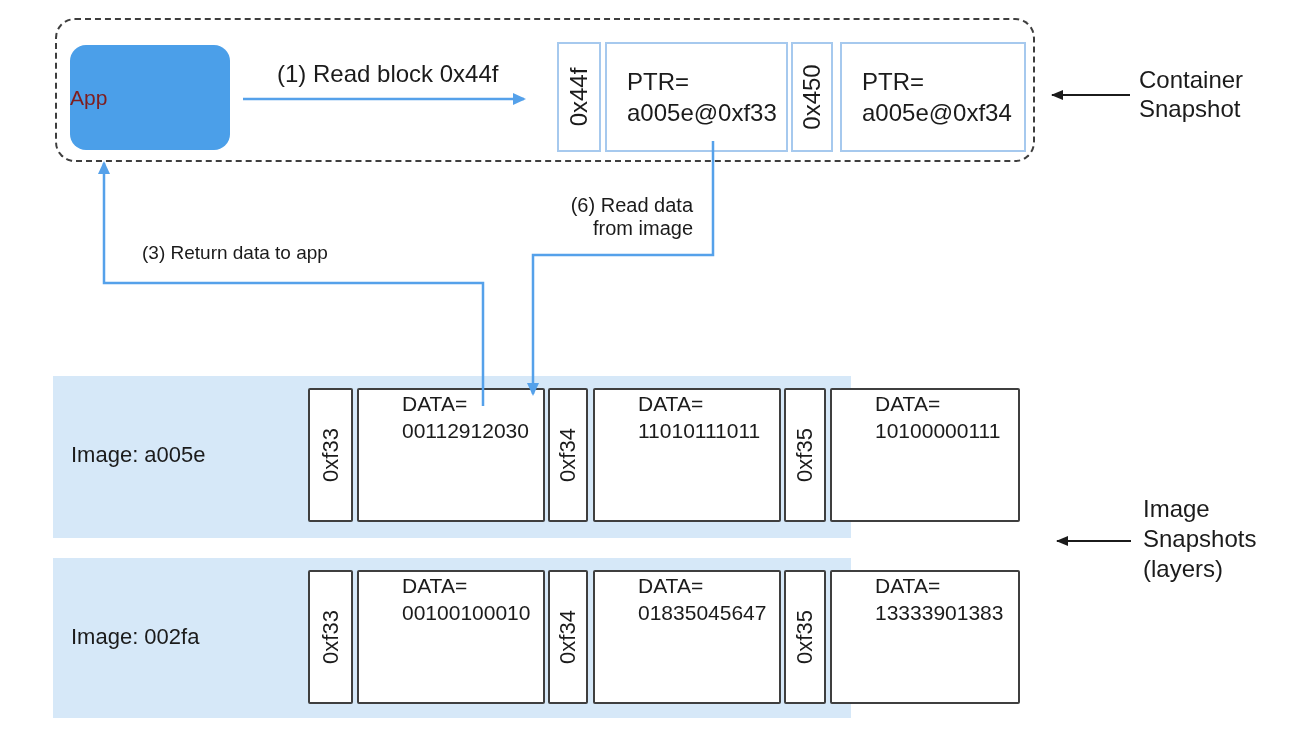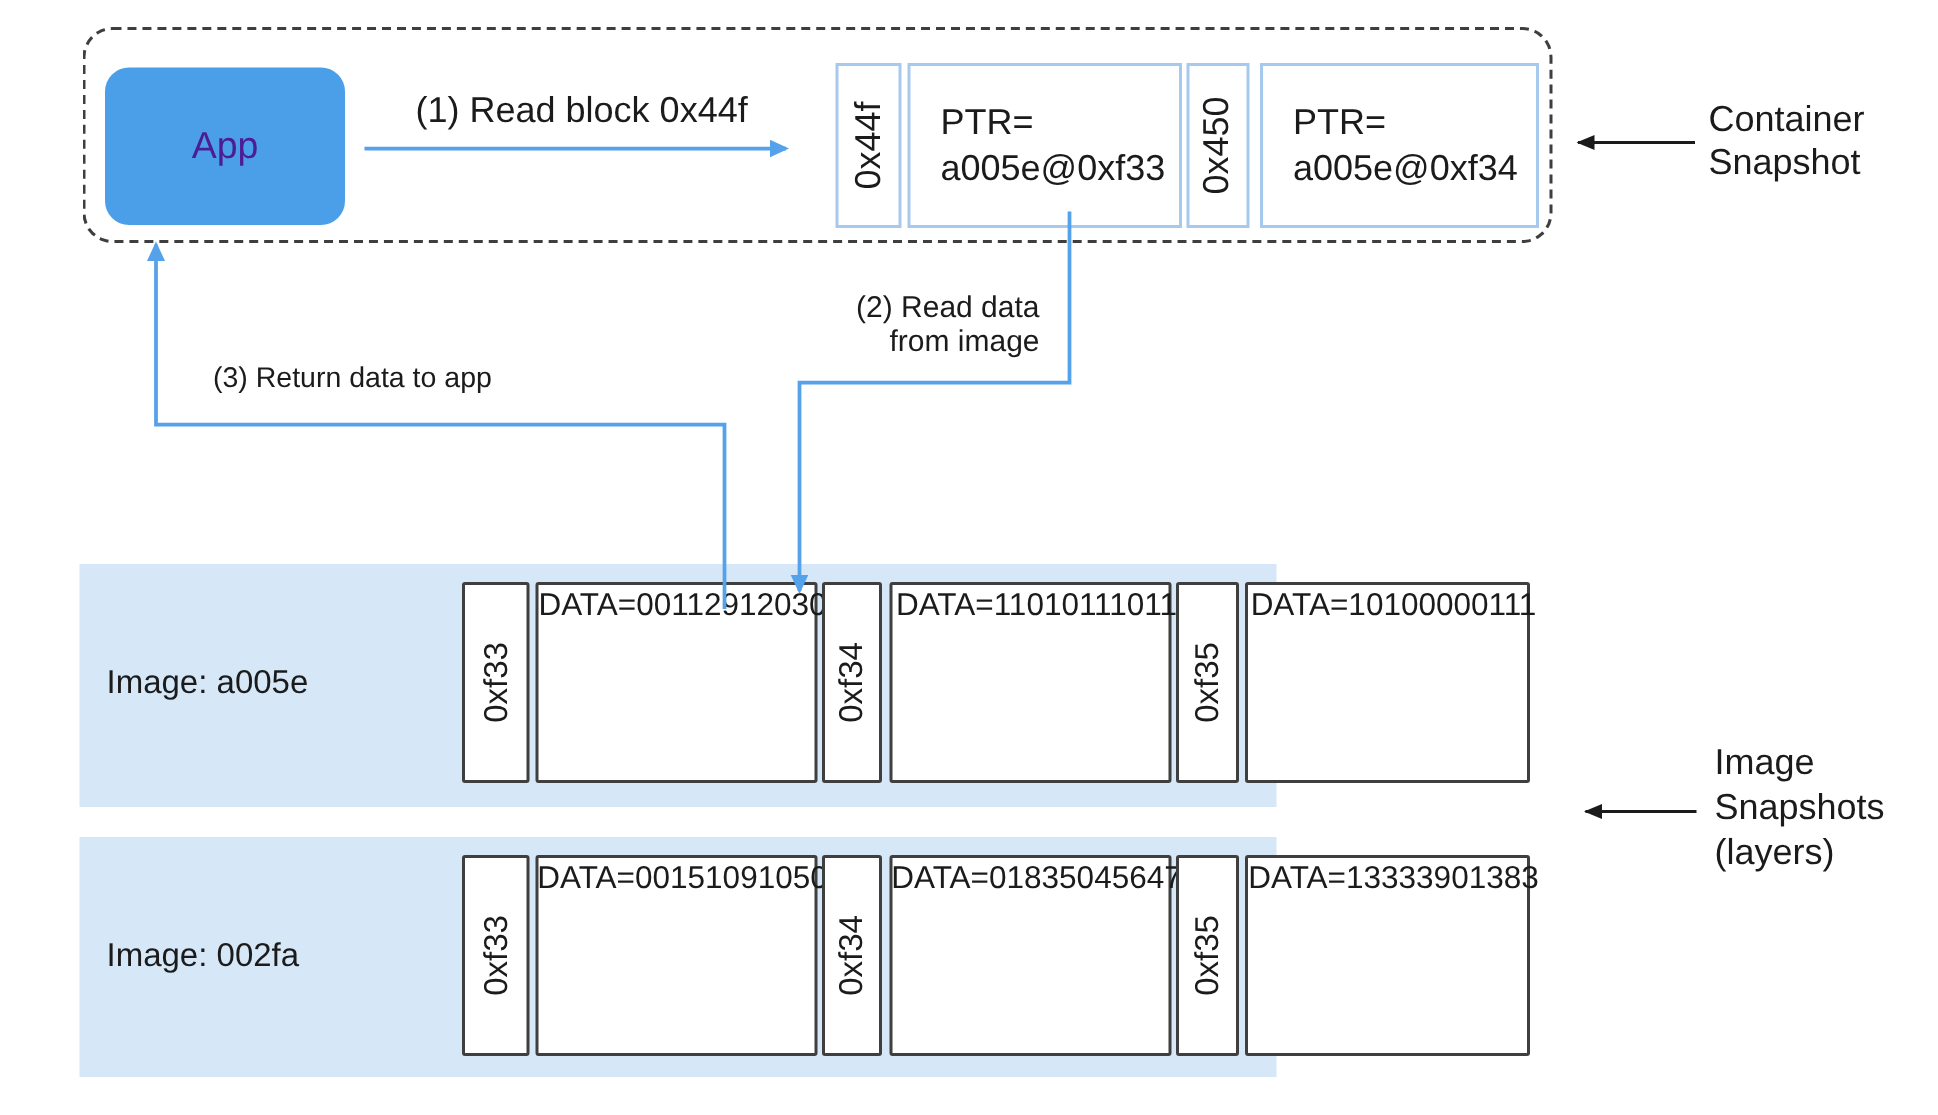--- a/index.html
+++ b/index.html
@@ -8,22 +8,22 @@
     font-family:"Liberation Sans",sans-serif;color:#1b1b1b;overflow:hidden;
   }
   
   .cs{
     position:absolute;left:55px;top:18px;width:980px;height:144px;
     border:2px dashed #3e3e3e;border-radius:20px;box-sizing:border-box;
   }
   .app{
     position:absolute;left:13px;top:25px;width:160px;height:105px;
     background:#4b9fe9;border-radius:16px;
-    display:flex;align-items:center;justify-content:center;
-    color:#4c1d95;font-size:25px;
+    display:flex;align-items:center;
+    color:#7f1d1d;font-size:21px;
   }
   .cell{
     position:absolute;top:22px;height:110px;background:#ffffff;
     border:2px solid #a6c9ee;box-sizing:border-box;
   }
   .addr{display:flex;align-items:center;justify-content:center;}
   .addr .v{transform:rotate(-90deg);white-space:nowrap;font-size:24px;}
   .ptr{
     display:flex;flex-direction:column;justify-content:center;
     padding-left:20px;font-size:24px;line-height:31px;
@@ -32,22 +32,22 @@
   .row{
     position:absolute;left:53px;width:798px;background:#d6e8f8;
   }
   .row-label{position:absolute;left:18px;top:66px;font-size:22px;}
   .blk{
     position:absolute;top:12px;height:134px;background:#ffffff;
     border:2px solid #3f3f3f;border-radius:2px;box-sizing:border-box;
   }
   .blk.addr .v{font-size:22px;}
   .data{
-    display:flex;flex-direction:row;justify-content:center;
-    padding-left:8px;font-size:21px;line-height:27px;
+    display:flex;flex-direction:column;justify-content:flex-start;
+    padding-left:43px;font-size:21px;line-height:27px;
   }
   
   .lbl{position:absolute;white-space:nowrap;}
   .step1{left:277px;top:60px;font-size:24px;}
   .step2{left:493px;top:194px;width:200px;text-align:right;font-size:20px;line-height:23px;white-space:normal;}
   .step3{left:142px;top:242px;font-size:19px;}
   .cs-caption{left:1139px;top:65px;font-size:24px;line-height:29px;}
   .img-caption{left:1143px;top:494px;font-size:24px;line-height:30px;}
   svg.wires{position:absolute;left:0;top:0;pointer-events:none;}
 </style>
@@ -73,21 +73,21 @@
       <span class="v">0x450</span>
     </div>
     <div class="cell ptr" style="left:783px;width:186px;">
       <span>PTR=</span>
       <span>a005e@0xf34</span>
     </div>
   </div>
 
   <div class="lbl step1">(1) Read block 0x44f</div>
   <div class="lbl step2">
-    <div>(2) Read data</div>
+    <div>(6) Read data</div>
     <div>from image</div>
   </div>
   <div class="lbl step3">(3) Return data to app</div>
 
   <div class="lbl cs-caption">
     <div>Container</div>
     <div>Snapshot</div>
   </div>
   <div class="lbl img-caption">
     <div>Image</div>
@@ -120,21 +120,21 @@
     </div>
   </div>
 
   <div class="row" style="top:558px;height:160px;">
     <div class="row-label">Image: 002fa</div>
     <div class="blk addr" style="left:255px;width:45px;">
       <span class="v">0xf33</span>
     </div>
     <div class="blk data" style="left:304px;width:188px;">
       <span>DATA=</span>
-      <span>00151091050</span>
+      <span>00100100010</span>
     </div>
     <div class="blk addr" style="left:495px;width:40px;">
       <span class="v">0xf34</span>
     </div>
     <div class="blk data" style="left:540px;width:188px;">
       <span>DATA=</span>
       <span>01835045647</span>
     </div>
     <div class="blk addr" style="left:731px;width:42px;">
       <span class="v">0xf35</span>

